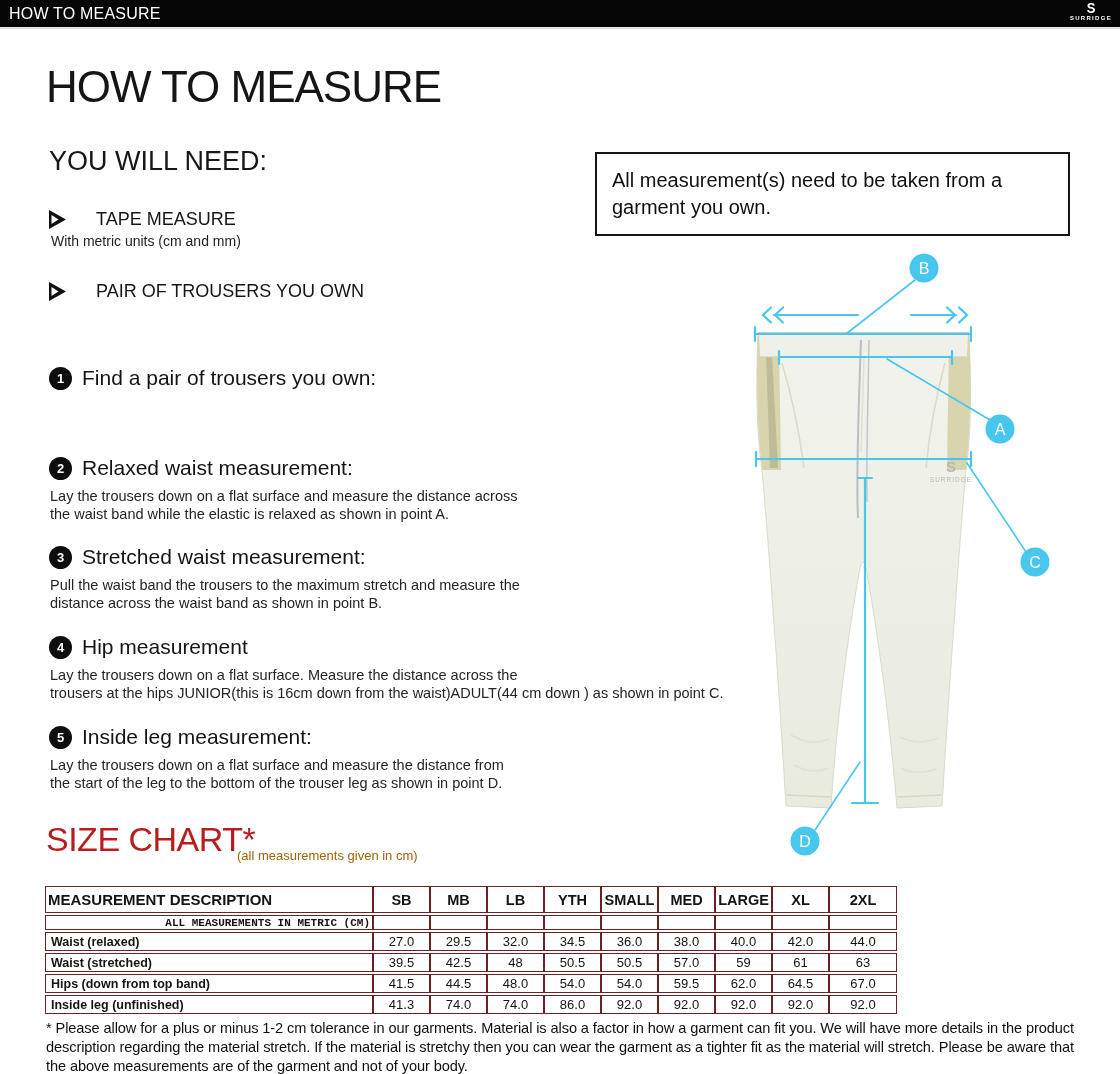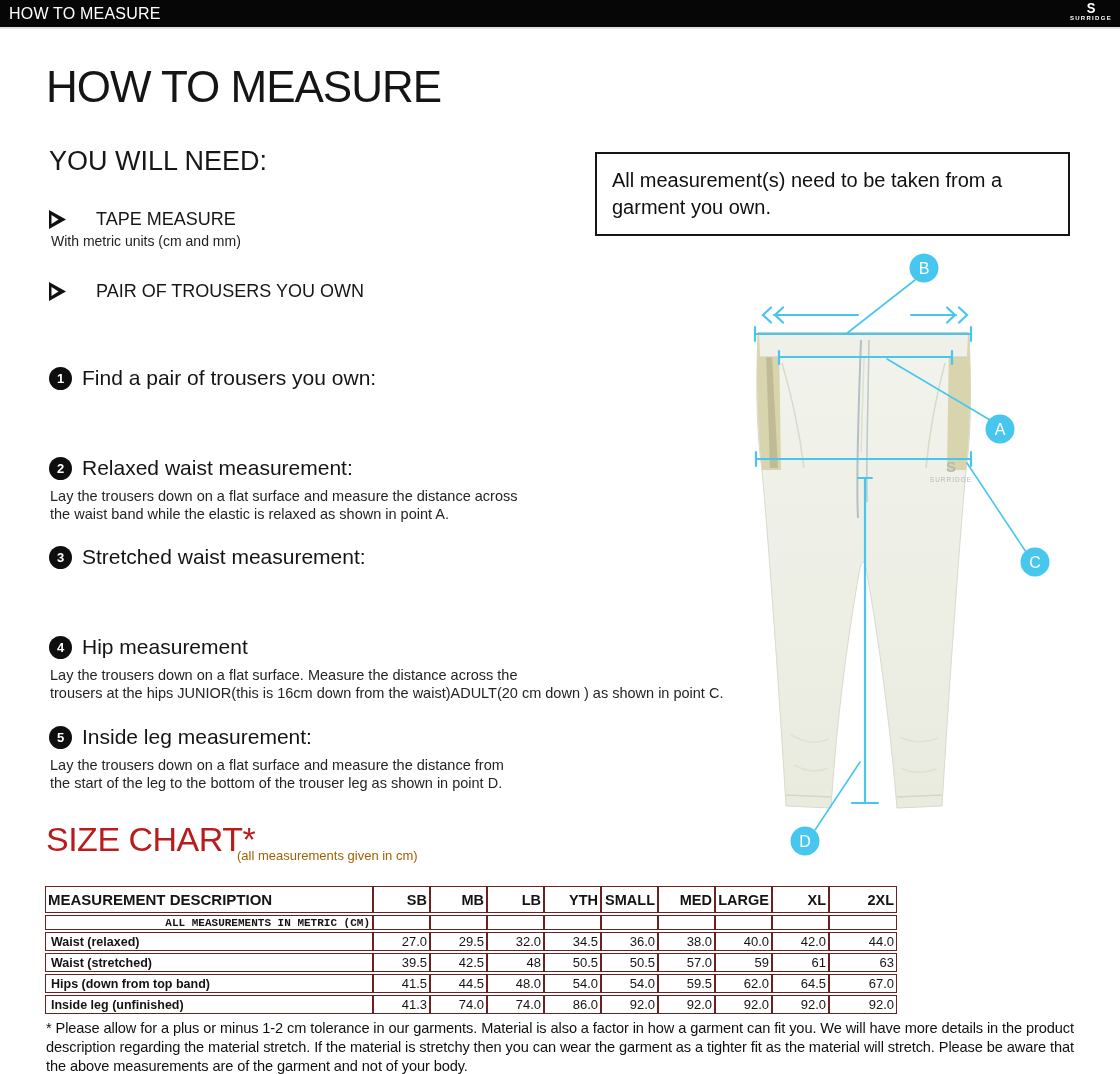--- a/index.html
+++ b/index.html
@@ -30,21 +30,21 @@
   .step-body{margin:7px 0 0 1px;font-size:14.5px;line-height:18px;white-space:pre-line;color:#242424;}
 
   .note{position:absolute;left:595px;top:152px;width:441px;border:2px solid #161616;
         padding:13px 15px;font-size:20px;line-height:27px;color:#101010;background:#fff;}
 
   .size-head{position:absolute;left:46px;top:820px;font-size:34px;letter-spacing:-.5px;color:#b91c1c;}
   .size-sub{position:absolute;left:237px;top:848px;font-size:13px;color:#a16207;}
 
   .size-table{position:absolute;left:45px;top:884px;border-collapse:separate;border-spacing:0 2px;
               table-layout:fixed;}
-  .size-table td{border:1.5px solid #6b2121;background:#fff;text-align:right;overflow:hidden;
+  .size-table td{border:1.5px solid #6b2121;background:#fff;text-align:center;overflow:hidden;
                  padding:1px 2px;color:#141414;}
   .size-table tr.st-h td{font-weight:700;font-size:14.5px;padding:4px 2px;}
   .size-table tr.st-h td:first-child{text-align:left;font-size:15px;}
   .size-table tr.st-sub td{font-weight:700;font-size:11px;padding:0 2px;height:13px;}
   .size-table tr.st-sub td:first-child{text-align:right;padding-left:10px;font-family:Liberation Mono, monospace;}
   .size-table tbody td{font-size:13px;height:15px;}
   .size-table tbody td.lbl{text-align:left;padding-left:5px;font-weight:700;font-size:12.5px;}
 
   .footnote{position:absolute;left:46px;top:1019px;width:1040px;font-size:14.6px;line-height:19px;
             letter-spacing:-.1px;color:#101010;}
@@ -104,29 +104,31 @@
     </div>
     <div class="step-body">Lay the trousers down on a flat surface and measure the distance across
 the waist band while the elastic is relaxed as shown in point A.</div>
   </div>
 
   <div class="step" style="top:545px">
     <div class="step-head">
       <span class="badge">3</span>
       <span class="step-title">Stretched waist measurement:</span>
     </div>
+    <div class="step-body">Pull the waist band the trousers to the maximum stretch and measure the
+distance across the waist band as shown in point B.</div>
   </div>
 
   <div class="step" style="top:635px">
     <div class="step-head">
       <span class="badge">4</span>
       <span class="step-title">Hip measurement</span>
     </div>
     <div class="step-body">Lay the trousers down on a flat surface. Measure the distance across the
-trousers at the hips JUNIOR(this is 16cm down from the waist)ADULT(20 cm down ) as shown in point C.</div>
+trousers at the hips JUNIOR(this is 16cm down from the waist)ADULT(44 cm down ) as shown in point C.</div>
   </div>
 
   <div class="step" style="top:725px">
     <div class="step-head">
       <span class="badge">5</span>
       <span class="step-title">Inside leg measurement:</span>
     </div>
     <div class="step-body">Lay the trousers down on a flat surface and measure the distance from
 the start of the leg to the bottom of the trouser leg as shown in point D.</div>
   </div>

